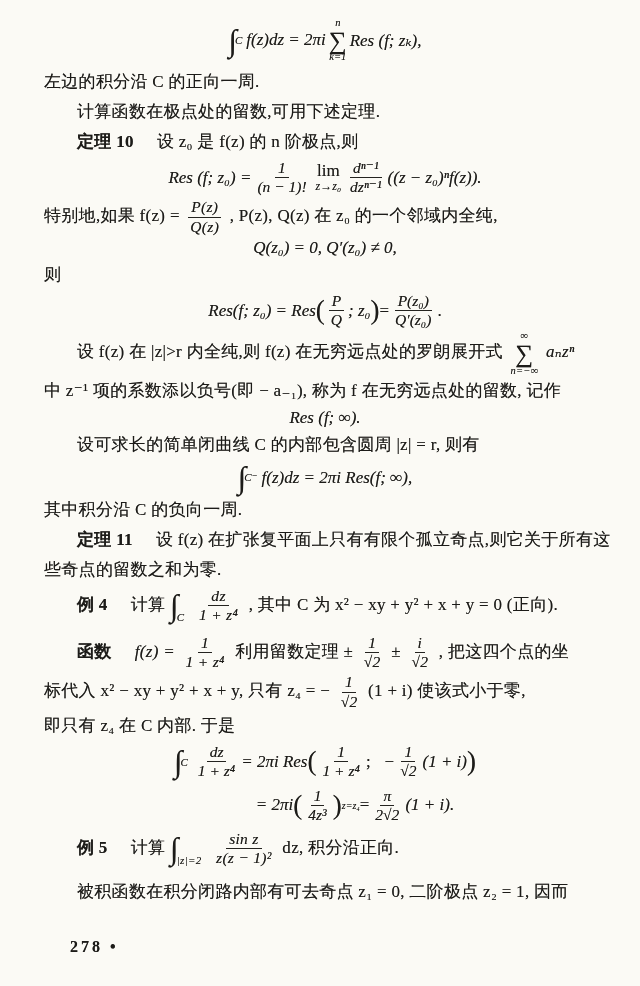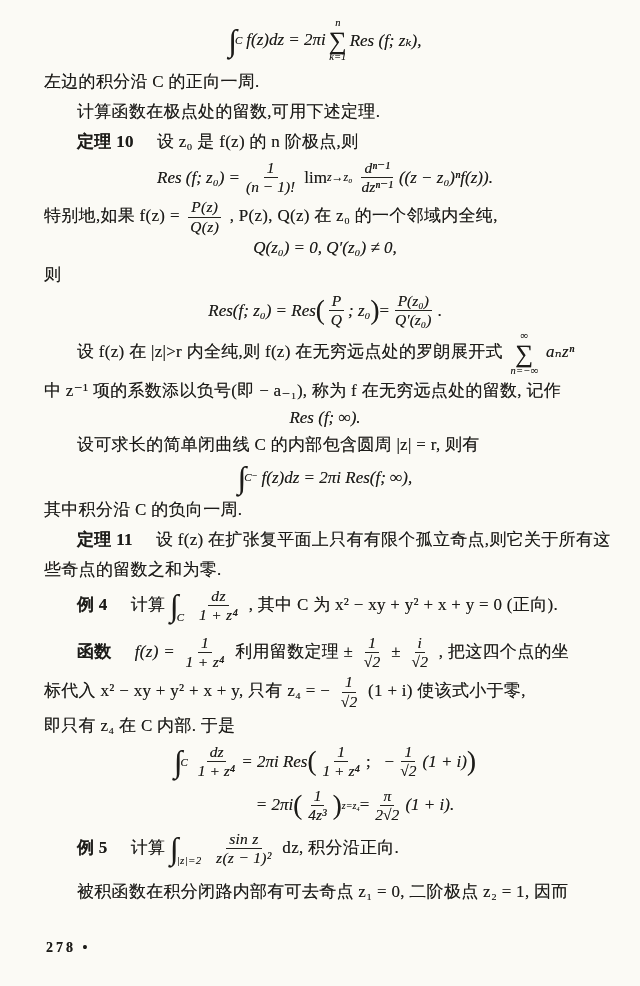--- a/index.html
+++ b/index.html
@@ -26,29 +26,29 @@
   .frac .fb { padding:0 3px; display:block; text-align:center; }
   
   .int  { font-size:31px; line-height:1; vertical-align:middle; font-weight:400; }
   .isub { font-size:11px; vertical-align:-11px; margin:0 4px 0 -2px; font-style:italic; }
   
   .sum  { display:inline-flex; flex-direction:column; align-items:center;
           vertical-align:middle; line-height:1; font-size:10.5px; margin:0 3px; }
   .sum .ssym { font-size:25px; line-height:.95; font-style:normal; }
   .sum .slim { font-style:italic; }
   
-  .limop { display:inline-flex; flex-direction:row; align-items:center;
+  .limop { display:inline-flex; flex-direction:column; align-items:center;
            vertical-align:middle; line-height:1.05; margin:0 3px; }
   .limop .lsub { font-size:12px; font-style:italic; }
   
   .bp { font-size:27px; line-height:1; vertical-align:middle; font-weight:300; transform:scaleY(1.05); display:inline-block; }
   
   .evsub { font-size:10px; vertical-align:-12px; font-style:italic; }
   .gap { display:inline-block; width:14px; }
-  .footer { position:absolute; left:46px; bottom:30px; font-weight:bold; letter-spacing:3px; font-size:14px; }
+  .footer { position:absolute; left:70px; bottom:30px; font-weight:bold; letter-spacing:3px; font-size:16px; }
   .m4 { margin:4px 0; } .m2 { margin:2px 0; } .m6 { margin:6px 0; }
 </style>
 </head>
 <body>
 
 <div class="page">
 
   <div class="disp m4">
     <span class="int">∫</span>
       <span class="isub">C</span>

